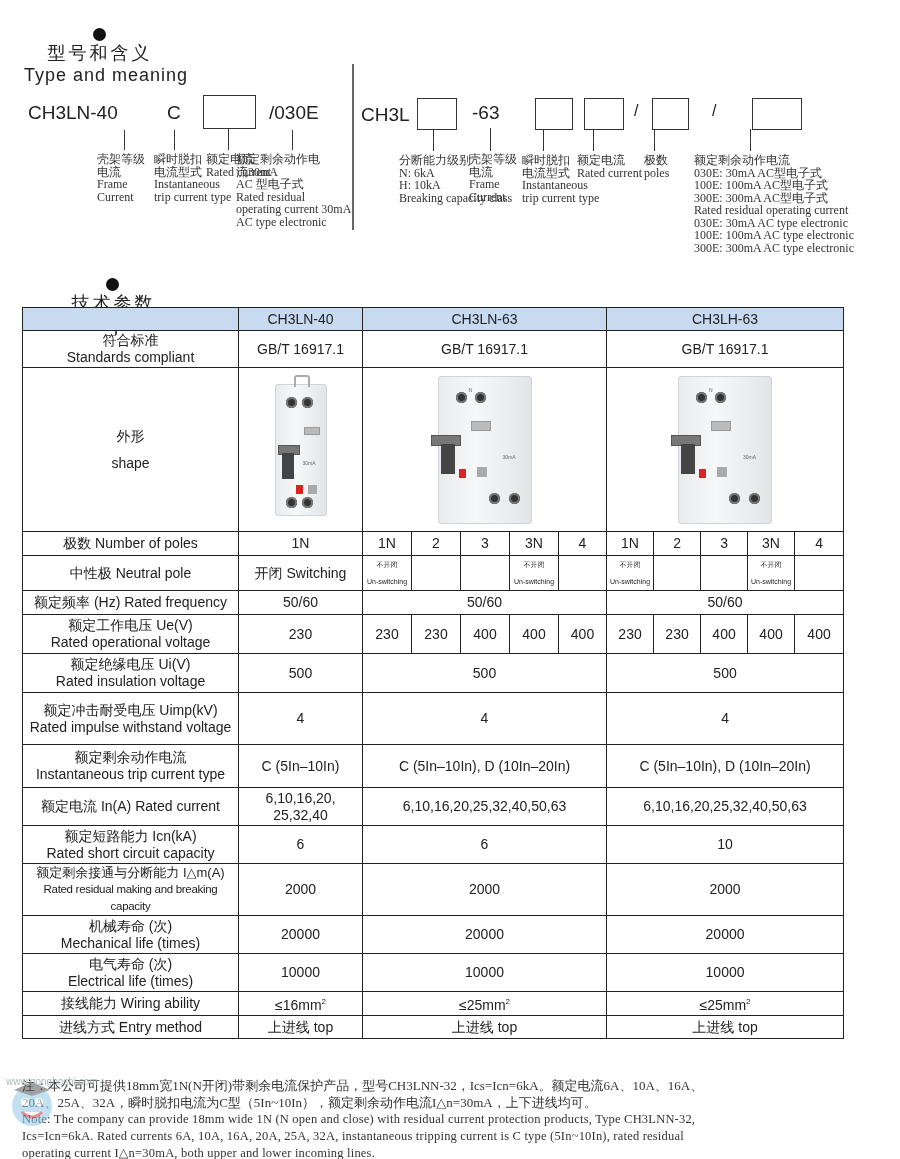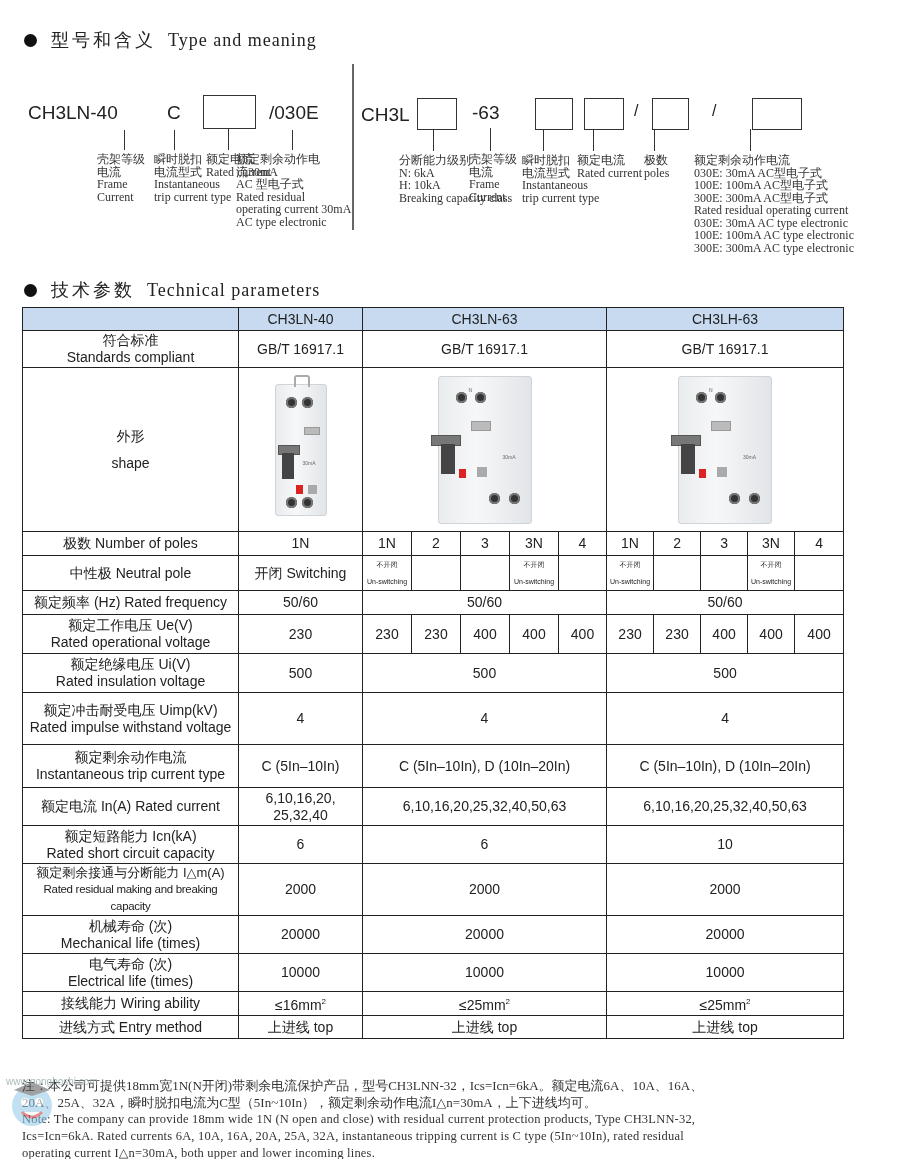--- a/index.html
+++ b/index.html
@@ -1,17 +1,17 @@
 <!DOCTYPE html>
 <html><head>
 <meta charset="utf-8">
 <style>
   html, body { margin: 0; padding: 0; background: #fff; }
   body { width: 900px; height: 1159px; position: relative; overflow: hidden; color: #222; }
-  .serif { font-family: Liberation Serif, serif; }
+  .serif { font-family: Liberation Sans, sans-serif; flex-direction: column; }
 
   .section-title { position: absolute; left: 24px; font-size: 18px; letter-spacing: 1px; display: flex; align-items: center; }
   .section-title .bullet { width: 13px; height: 13px; border-radius: 50%; background: #111; margin-right: 14px; }
   .section-title .zh { margin-right: 12px; letter-spacing: 3px; }
   .abs { position: absolute; }
   .code { font-family: "Liberation Sans", sans-serif; font-size: 19px; color: #222; }
   .box { position: absolute; border: 1.5px solid #333; background: #fff; }
   .vline { position: absolute; width: 1px; background: #333; }
   .lbl { position: absolute; font-family: "Liberation Serif", serif; font-size: 12px; line-height: 12.5px; color: #333; white-space: nowrap; }
   .divider { position: absolute; left: 352px; top: 64px; width: 2px; height: 166px; background: #666; }

